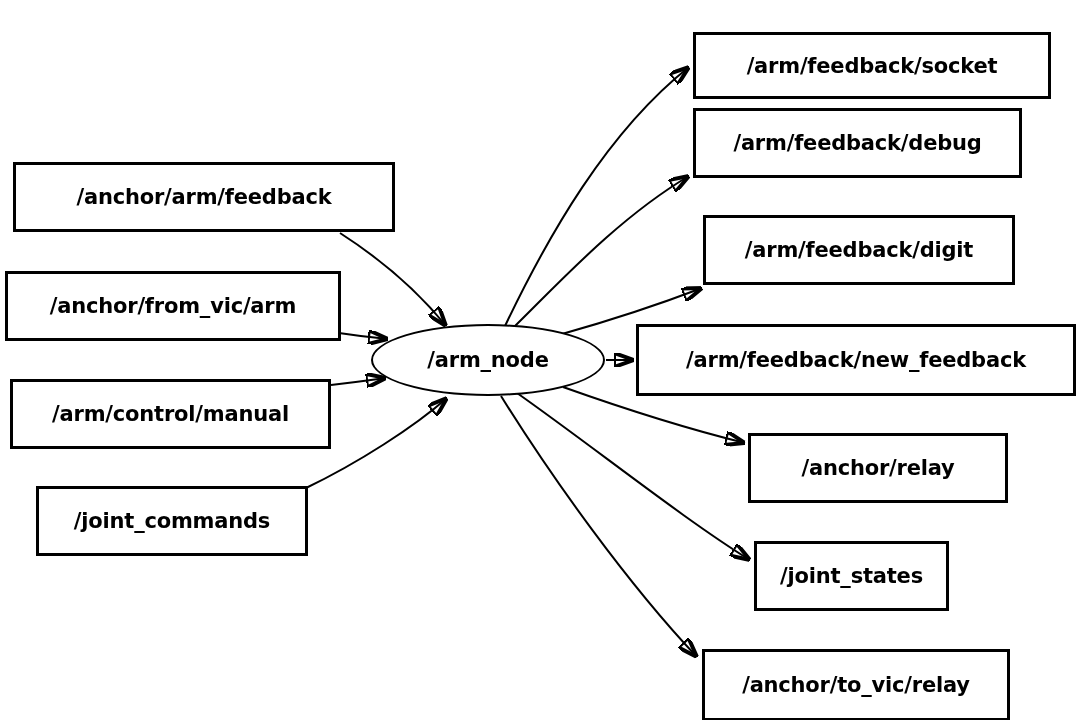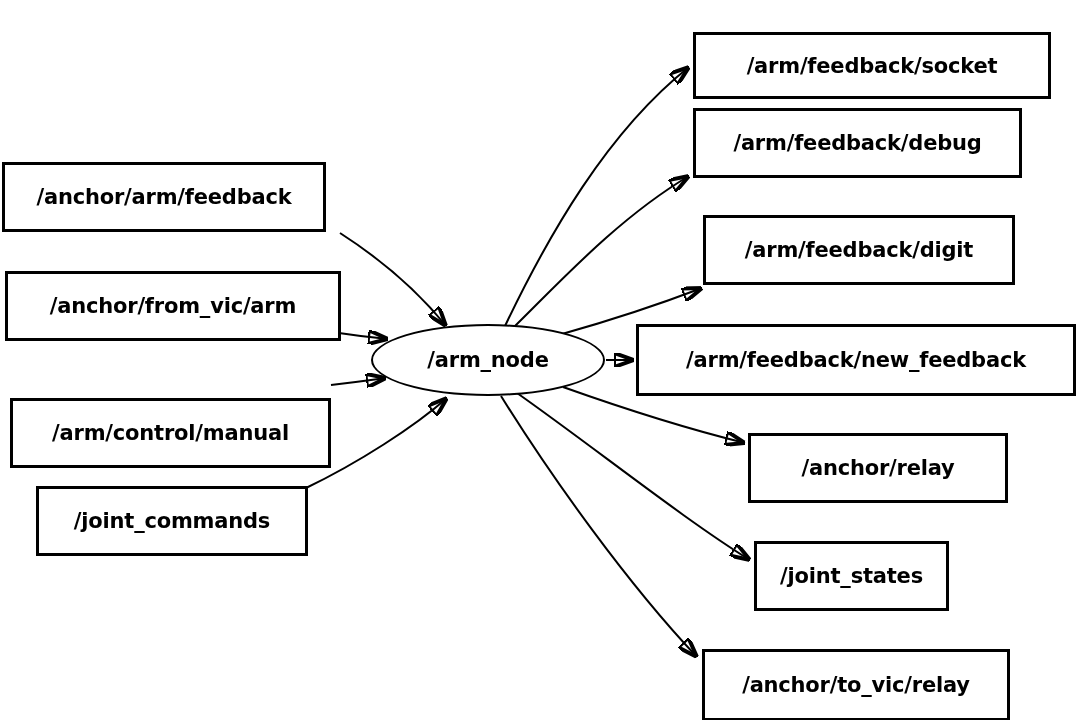--- a/index.html
+++ b/index.html
@@ -68,27 +68,27 @@
     <path d="M306,488 C358,463 414,427 447,398" marker-end="url(#arrow)"></path>
     <path d="M505,326 C548,236 607,132 689,67" marker-end="url(#arrow)"></path>
     <path d="M513,328 C558,284 618,218 689,176" marker-end="url(#arrow)"></path>
     <path d="M562,334 C612,320 660,304 702,288" marker-end="url(#arrow)"></path>
     <path d="M606,360 L634,360" marker-end="url(#arrow)"></path>
     <path d="M563,387 C622,408 688,429 745,443" marker-end="url(#arrow)"></path>
     <path d="M517,393 C595,448 685,520 750,560" marker-end="url(#arrow)"></path>
     <path d="M501,396 C552,478 628,584 697,657" marker-end="url(#arrow)"></path>
   </svg>
 
-  <div class="node box" style="left:2px; top:162px; width:324px; height:70px;">
+  <div class="node box" style="left:13px; top:162px; width:382px; height:70px;">
     <span class="label">/anchor/arm/feedback</span>
   </div>
   <div class="node box" style="left:5px; top:271px; width:336px; height:70px;text-align:center;">
     <span class="label">/anchor/from_vic/arm</span>
   </div>
-  <div class="node box" style="left:10px; top:398px; width:321px; height:70px;">
+  <div class="node box" style="left:10px; top:379px; width:321px; height:70px;">
     <span class="label">/arm/control/manual</span>
   </div>
   <div class="node box" style="left:36px; top:486px; width:272px; height:70px;">
     <span class="label">/joint_commands</span>
   </div>
 
   <div class="node ellipse" style="left:371px; top:324px; width:234px; height:72px;">
     <span class="label">/arm_node</span>
   </div>
 

